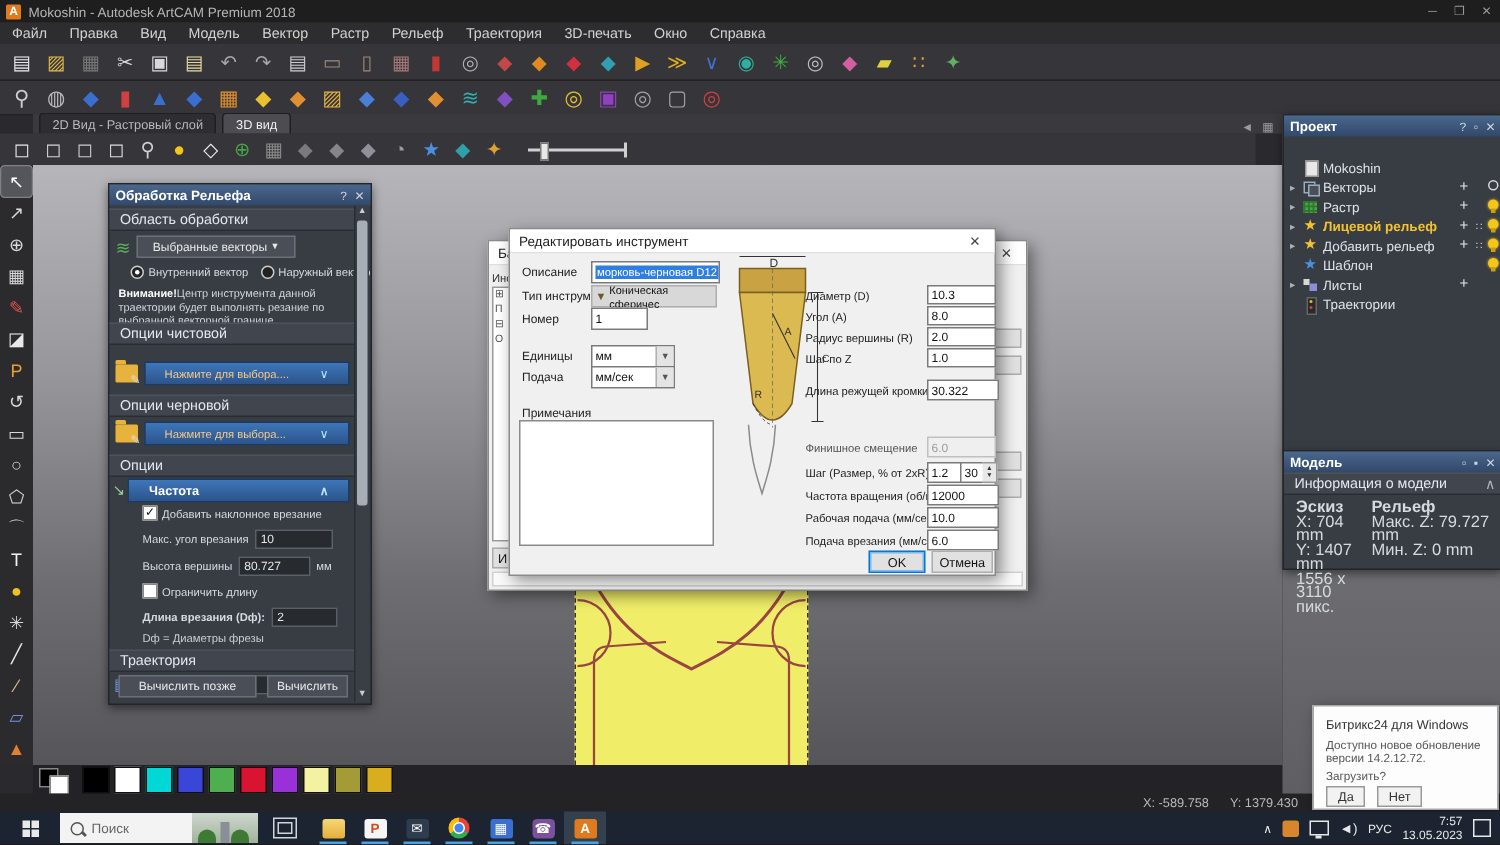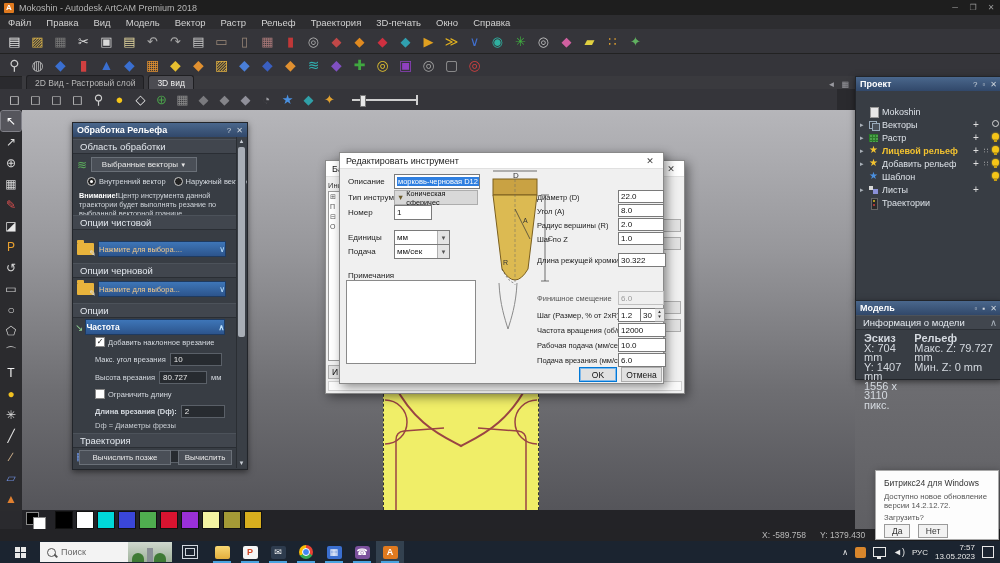--- a/index.html
+++ b/index.html
@@ -43,21 +43,21 @@
   .ltools{left:0;top:110px;width:22px;height:400px;background:#2b2b2e;display:flex;flex-direction:column;align-items:center;padding-top:1px;gap:1px;}
   .ltico{width:20px;height:20px;display:flex;align-items:center;justify-content:center;font-size:12px;border-radius:2px;}
   .ltico.sel{background:#55555c;outline:1px solid #808088;}
 
   
   .panel{background:#383d44;border:1px solid #22252a;box-shadow:0 2px 6px rgba(0,0,0,.5);font-size:8px;color:#d5dae0;}
   .ptitle{height:14px;background:linear-gradient(180deg,#4a678c,#31486a);display:flex;align-items:center;padding:0 4px;color:#fff;font-size:9px;font-weight:bold;}
   .ptitle .pbtns{margin-left:auto;display:flex;gap:5px;font-weight:normal;font-size:8px;color:#cfd6dd;}
   .sect{height:13px;display:flex;align-items:center;padding-left:7px;font-size:9.5px;color:#e3e8ee;background:#41464e;border-top:1px solid #4c525a;border-bottom:1px solid #2a2e34;}
   .selbar{height:14px;background:linear-gradient(180deg,#3e76b8,#2c548c);border:1px solid #1e3a60;color:#f2c98c;
-          display:flex;align-items:center;padding:0 0;font-size:7.5px;}
+          display:flex;align-items:center;padding:0 13px;font-size:7.5px;}
   .selbar .chev{margin-left:auto;color:#bfe3ff;font-size:8px;}
   .folder{position:relative;width:17px;height:12px;background:#e8b33c;border-radius:1px;}
   .folder:before{content:"";position:absolute;left:0;top:-3px;width:7px;height:3px;background:#e8b33c;border-radius:1px 1px 0 0;}
   .folder:after{content:"✎";position:absolute;right:-2px;bottom:-3px;font-size:8px;color:#ddd;}
   .din{background:#272b30;border:1px solid #5a6068;color:#e8e8e8;font-size:8px;height:11px;display:flex;align-items:center;padding:0 3px;}
   .dbtn{background:#4a4f57;border:1px solid #6a7078;color:#e8e8e8;font-size:8px;height:13px;display:flex;align-items:center;justify-content:center;}
   .cb{width:8px;height:8px;background:#fff;border:1px solid #888;font-size:8px;line-height:8px;color:#111;text-align:center;margin-right:3px;}
   .radio{width:7px;height:7px;border:1px solid #ccc;border-radius:50%;margin-right:3px;position:relative;background:#222;}
   .radio.on:before{content:"";position:absolute;left:1.5px;top:1.5px;width:3px;height:3px;border-radius:50%;background:#fff;}
   .vscroll{position:absolute;right:1px;top:14px;bottom:1px;width:9px;background:#3a3f46;border-left:1px solid #2a2e33;}
@@ -506,21 +506,21 @@
     </div>
     <div class="abs row" style="left:22px;top:214px;font-size:7.5px;">
       <span class="cb">✓</span>
       <span>Добавить наклонное врезание</span>
     </div>
     <div class="abs row" style="left:22px;top:230px;font-size:7.5px;">
       <span>Макс. угол врезания</span>
       <span class="din" style="width:44px;margin-left:4px;">10</span>
     </div>
     <div class="abs row" style="left:22px;top:248px;font-size:7.5px;">
-      <span>Высота врезания</span>
+      <span>Высота вершины</span>
       <span class="din" style="width:40px;margin-left:4px;">80.727</span>
       <span style="margin-left:4px;">мм</span>
     </div>
     <div class="abs row" style="left:22px;top:266px;font-size:7.5px;">
       <span class="cb" style="background:#fff;"></span>
       <span>Ограничить длину</span>
     </div>
     <div class="abs row" style="left:22px;top:282px;font-size:7.5px;font-weight:bold;">
       <span>Длина врезания (Dф):</span>
       <span class="din" style="width:36px;margin-left:4px;font-weight:normal;">2</span>
@@ -615,21 +615,21 @@
       <text x="24" y="98" font-size="7" fill="#333">R</text>
     </svg>
     <svg class="abs" style="left:155px;top:130px;" width="26" height="52" viewBox="0 0 26 52">
       <path d="M4,0 C5,22 10,36 13,46 C16,36 21,22 22,0" fill="none" stroke="#8a8a8a" stroke-width="1"></path>
     </svg>
 
     <div>
 
         <div class="row" style="position:relative;">
           <span class="rlabel rl" style="left: 197px; top: 24px; position: absolute;">Диаметр (D)</span>
-          <span class="win rv" style="position: absolute; width: 40px; height: 11px; left: 278px; top: 21px;">22.0</span>
+          <span class="win rv" style="position: absolute; width: 40px; height: 11px; left: 278px; top: 21px;">10.3</span>
         </div>
 
         <div class="row" style="position:relative;">
           <span class="rlabel rl" style="left: 197px; top: 38px; position: absolute;">Угол (A)</span>
           <span class="win rv" style="position: absolute; width: 40px; height: 11px; left: 278px; top: 35px;">8.0</span>
         </div>
 
         <div class="row" style="position:relative;">
           <span class="rlabel rl" style="left: 197px; top: 52px; position: absolute;">Радиус вершины (R)</span>
           <span class="win rv" style="position: absolute; width: 40px; height: 11px; left: 278px; top: 49px;">2.0</span>

